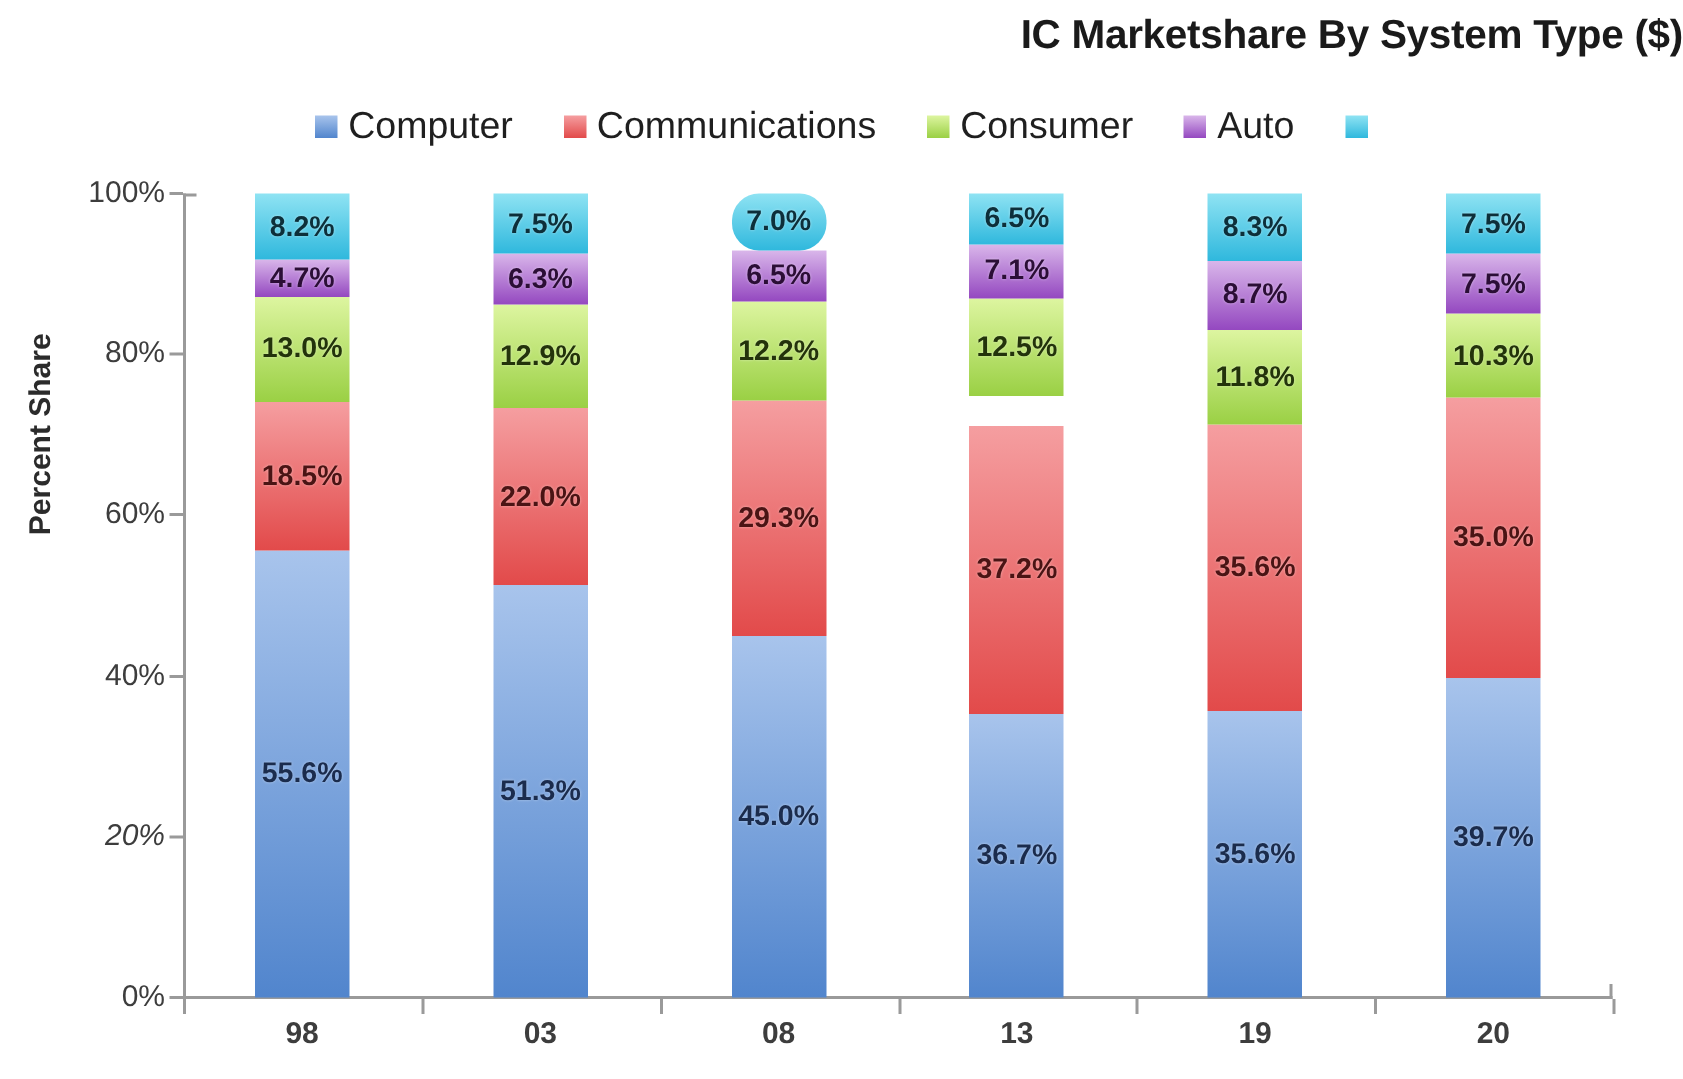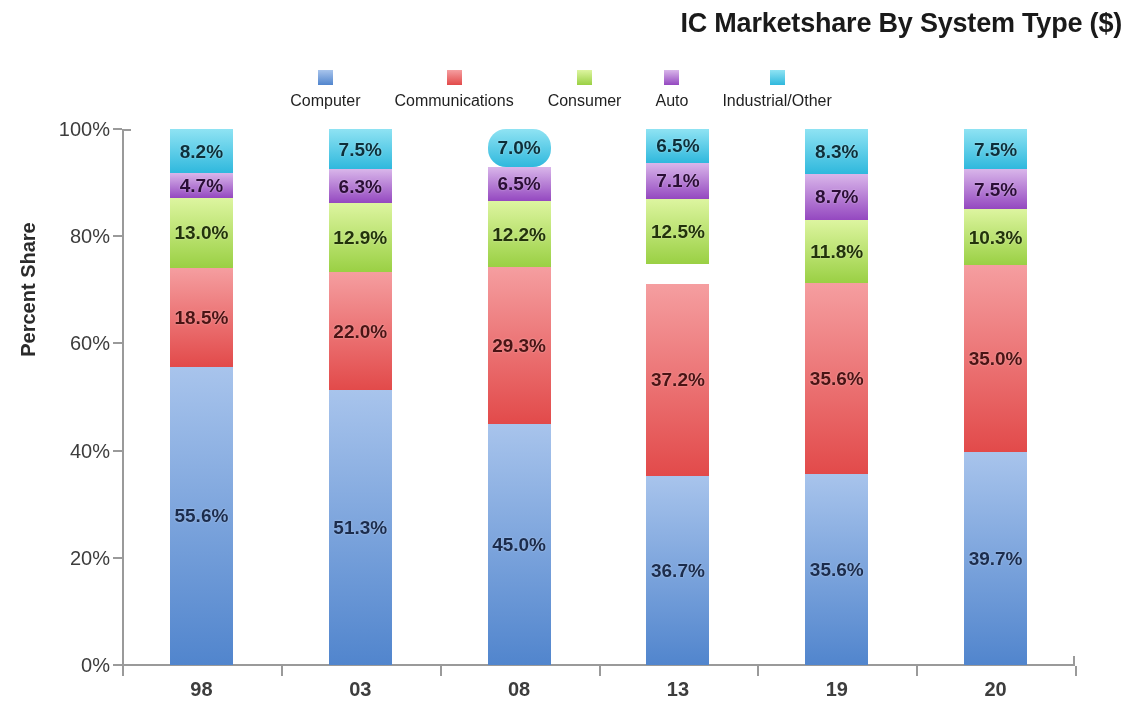--- a/index.html
+++ b/index.html
@@ -37,23 +37,22 @@
     width: 1122px;
     display: flex;
     justify-content: center;
     align-items: center;
     gap: 34px;
   }
   .legend-item {
     display: flex;
     align-items: center;
     gap: 7px;
-    font-size: 16px;
+    font-size: 25px;
     color: #1f1f1f;
-    flex-direction: column;
   }
   .legend-swatch {
     width: 15px;
     height: 15px;
     display: inline-block;
     flex: 0 0 auto;
   }
 
   
   #plot-area {
@@ -182,36 +181,35 @@
     <div class="legend-item">
       <span class="legend-swatch" style="background: linear-gradient(rgb(221, 245, 160), rgb(154, 208, 68));"></span>
       <span>Consumer</span>
     </div>
     <div class="legend-item">
       <span class="legend-swatch" style="background: linear-gradient(rgb(217, 182, 234), rgb(148, 72, 192));"></span>
       <span>Auto</span>
     </div>
     <div class="legend-item">
       <span class="legend-swatch" style="background: linear-gradient(rgb(143, 227, 243), rgb(47, 184, 221));"></span>
-      <span>Industrial/Other</span>
     </div>
   </div>
 
 <div id="y-axis-line"></div>
 <div class="axis-end-cap" id="y-top-cap"></div>
 <div id="x-axis-line"></div>
 <div class="axis-end-cap" id="x-right-cap"></div>
 
 <div id="y-axis-title">Percent Share</div>
 
 <div id="ticks-layer">
     <div class="y-tick-mark" style="top: 664px;"></div>
     <div class="y-tick-label" style="top: 665px;">0%</div>
     <div class="y-tick-mark" style="top: 556.8px;"></div>
-    <div class="y-tick-label" style="top: 557.8px;">20%</div>
+    <div class="y-tick-label" style="top: 557.8px; font-style: italic;">20%</div>
     <div class="y-tick-mark" style="top: 449.6px;"></div>
     <div class="y-tick-label" style="top: 450.6px; margin-left: 28px;">40%</div>
     <div class="y-tick-mark" style="top: 342.4px;"></div>
     <div class="y-tick-label" style="top: 343.4px;">60%</div>
     <div class="y-tick-mark" style="top: 235.2px;"></div>
     <div class="y-tick-label" style="top: 236.2px;">80%</div>
     <div class="y-tick-mark" style="top: 128px;"></div>
     <div class="y-tick-label" style="top: 129px;">100%</div>
     <div class="x-tick-mark" style="left: 122px;"></div>
     <div class="x-tick-mark" style="left: 281px;"></div>

